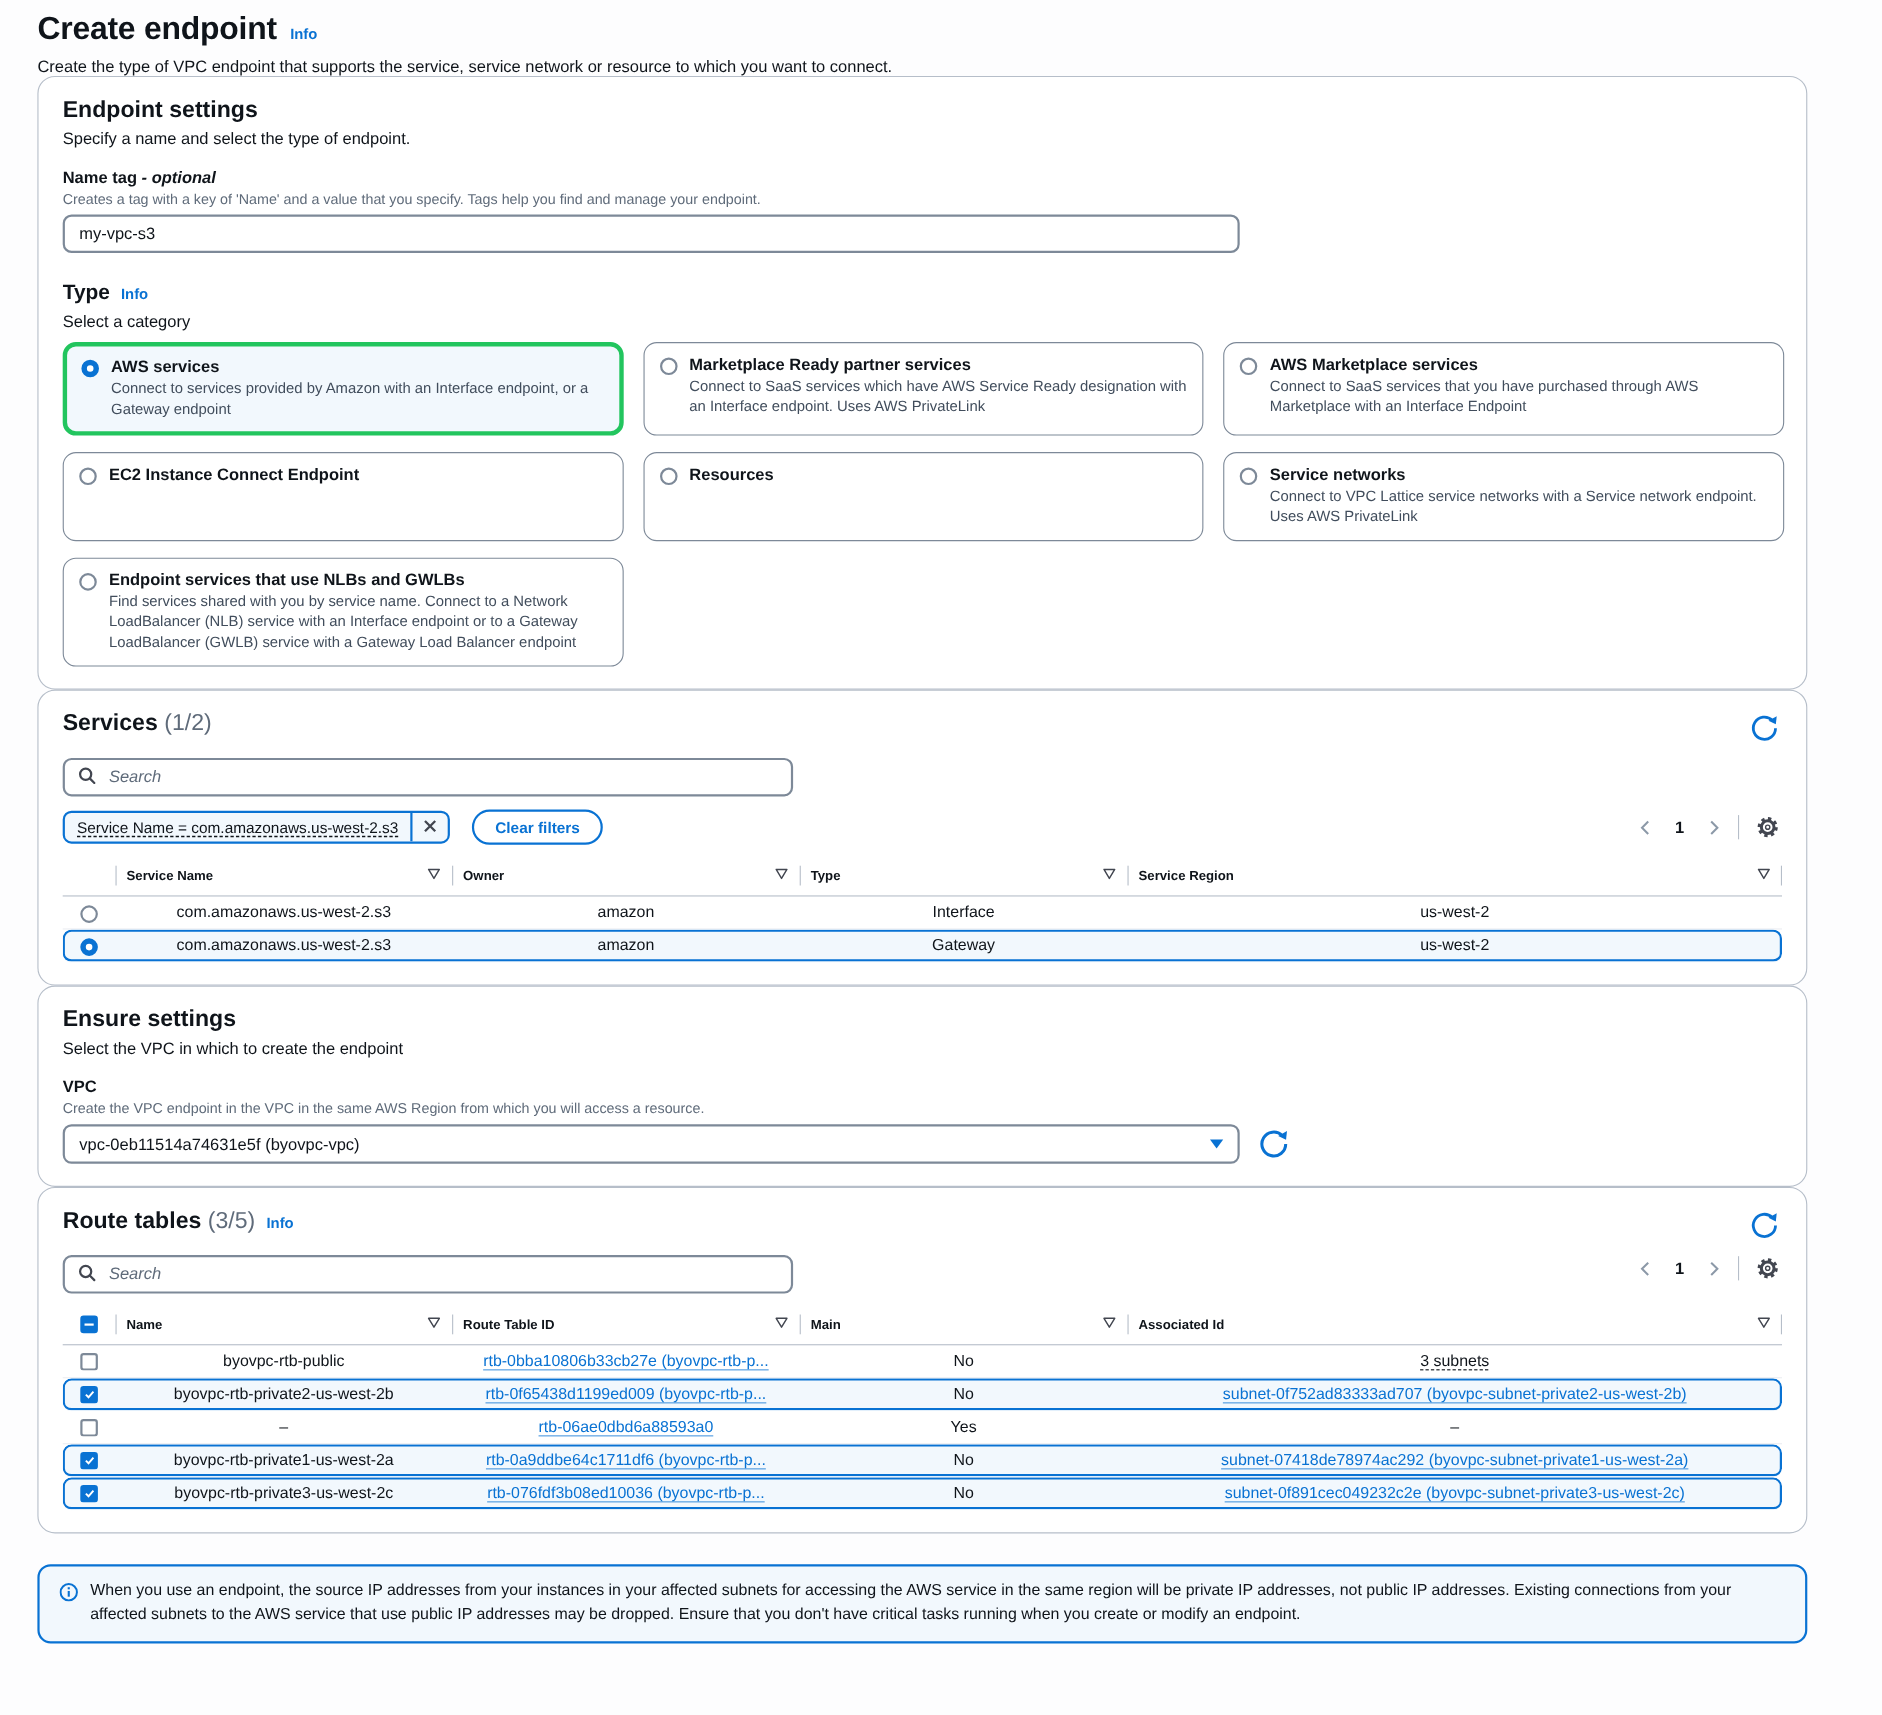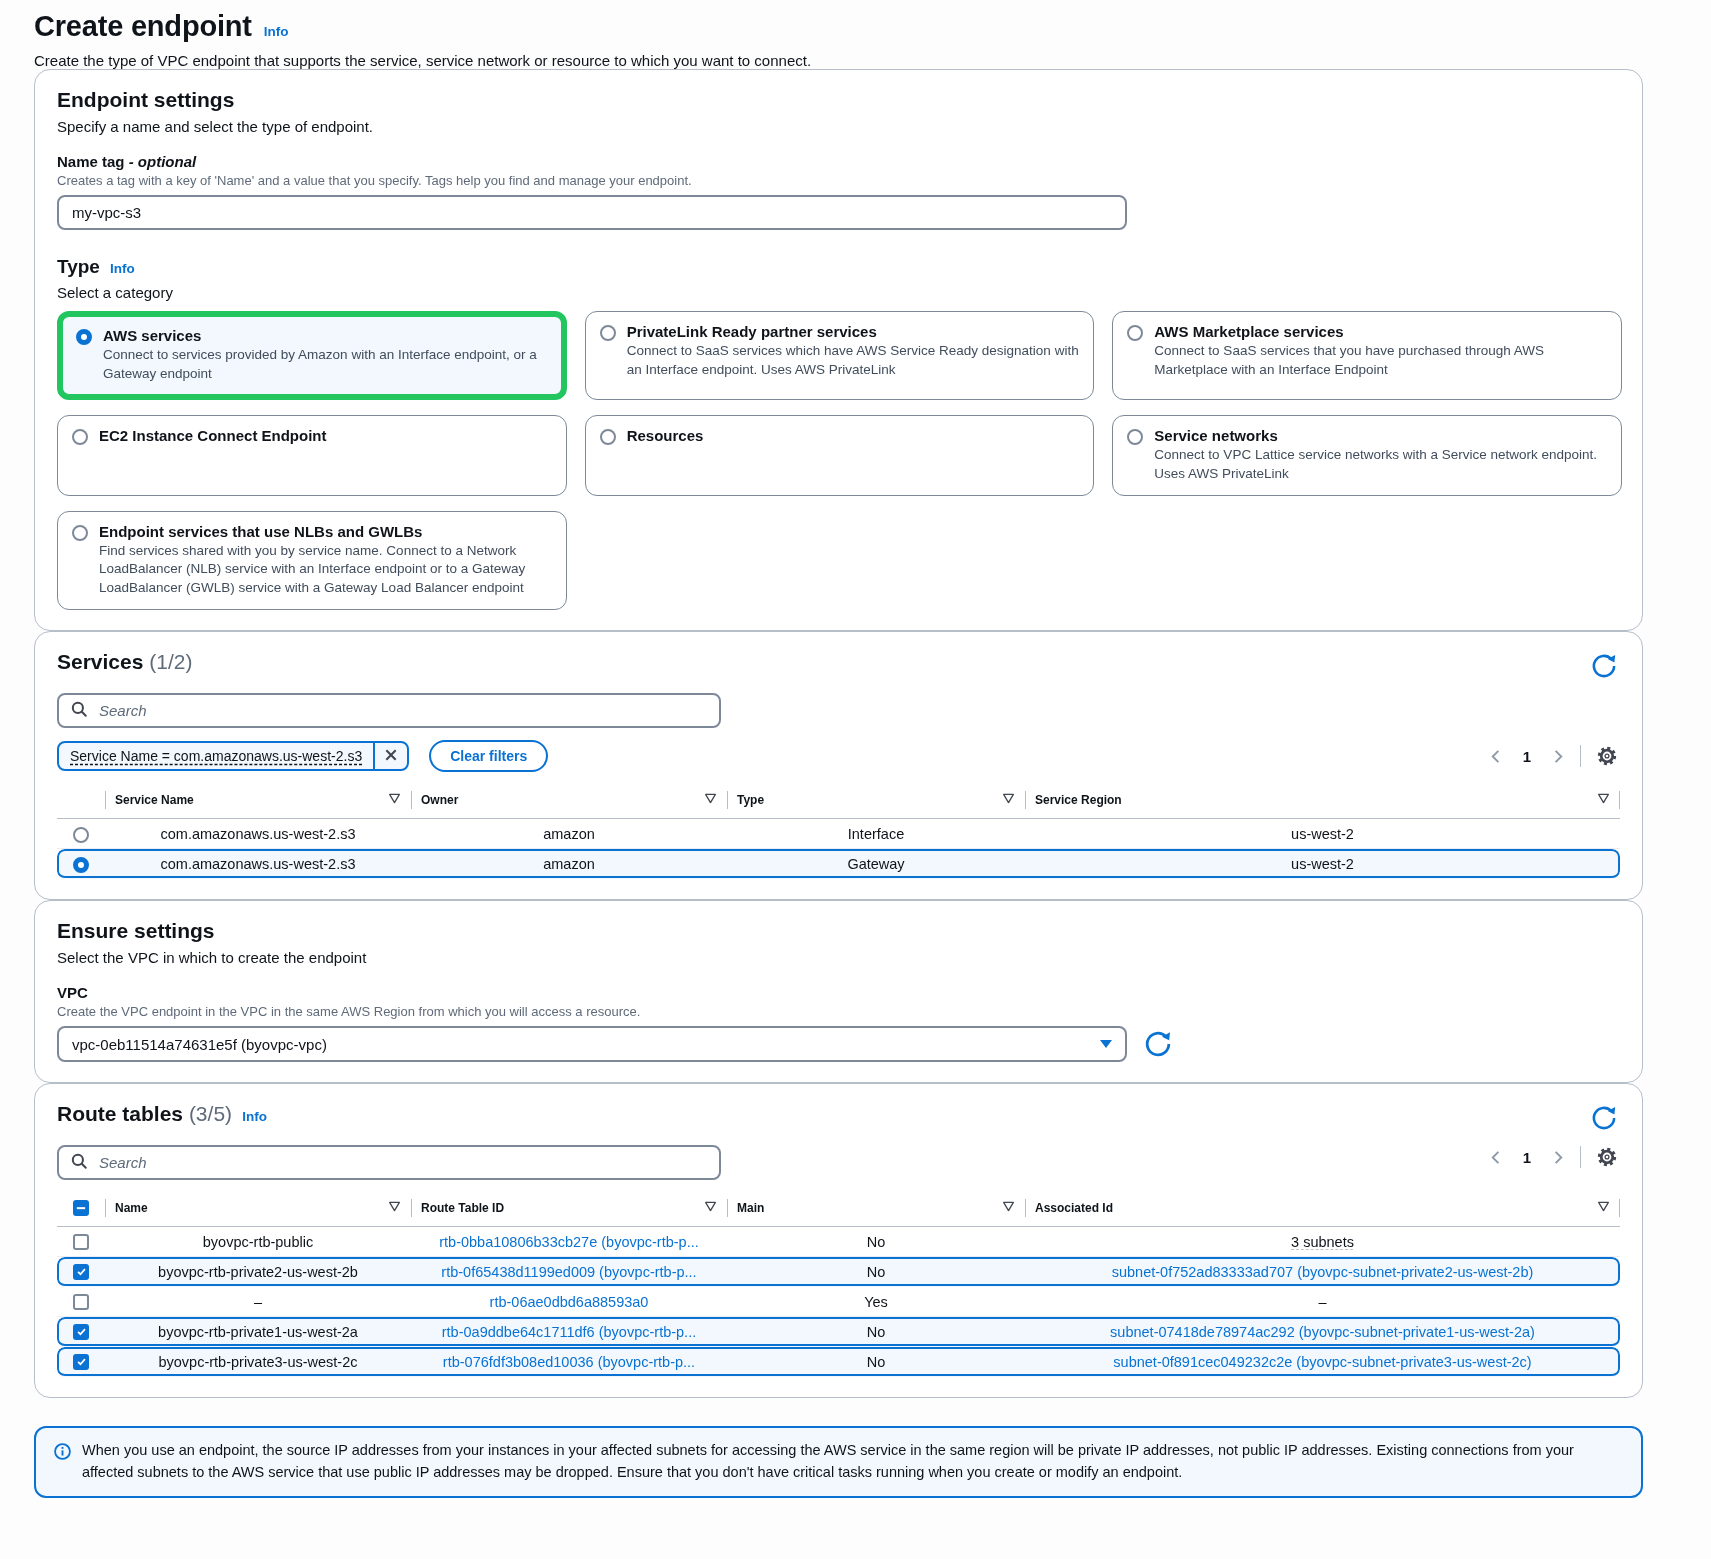--- a/index.html
+++ b/index.html
@@ -44,21 +44,21 @@
   .inline-row { display:flex; align-items:center; gap:14px; margin-top:7px; }
 
   
   .type-head { margin-top:26px; display:flex; align-items:baseline; gap:10px; }
   .type-label { font-size:19px; font-weight:bold; }
   .tiles { margin-top:10px; display:grid; grid-template-columns:repeat(3,1fr); gap:15px 18px; width:1565px; }
   .tile {
     border:1px solid #7d8998; border-radius:12px; background:#fff; padding:11px 14px;
     display:flex; gap:11px; cursor:pointer; align-items:flex-start;
   }
-  .tile.selected { border:6px solid #22c55e; background:#f2f8fd; padding:10px 13px; }
+  .tile.selected { border:4px solid #22c55e; background:#f2f8fd; padding:10px 13px; }
   .tile-title { font-weight:bold; font-size:15px; display:block; }
   .tile-desc { display:block; color:#414d5c; font-size:13.5px; line-height:1.4; margin-top:2px; }
   .radio {
     flex:none; width:16px; height:16px; border-radius:50%; border:2px solid #7d8998; background:#fff; margin-top:2px; display:inline-block;
   }
   .radio.checked { border:5px solid #0972d3; }
 
   
   .search {
     margin-top:11px; width:664px; height:35px; border:2px solid #7d8998; border-radius:8px; background:#fff;
@@ -138,21 +138,21 @@
       <label class="tile selected">
         <span class="radio checked"></span>
         <span>
           <span class="tile-title">AWS services</span>
           <span class="tile-desc">Connect to services provided by Amazon with an Interface endpoint, or a Gateway endpoint</span>
         </span>
       </label>
       <label class="tile">
         <span class="radio"></span>
         <span>
-          <span class="tile-title">PrivateLink Ready partner services</span>
+          <span class="tile-title">Marketplace Ready partner services</span>
           <span class="tile-desc">Connect to SaaS services which have AWS Service Ready designation with an Interface endpoint. Uses AWS PrivateLink</span>
         </span>
       </label>
       <label class="tile">
         <span class="radio"></span>
         <span>
           <span class="tile-title">AWS Marketplace services</span>
           <span class="tile-desc">Connect to SaaS services that you have purchased through AWS Marketplace with an Interface Endpoint</span>
         </span>
       </label>

